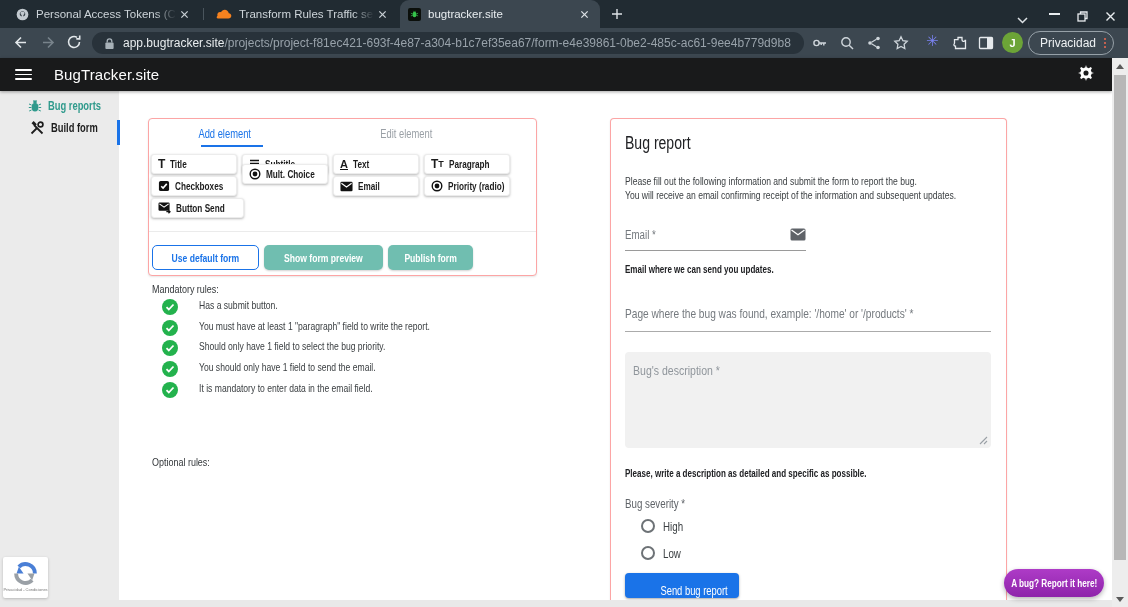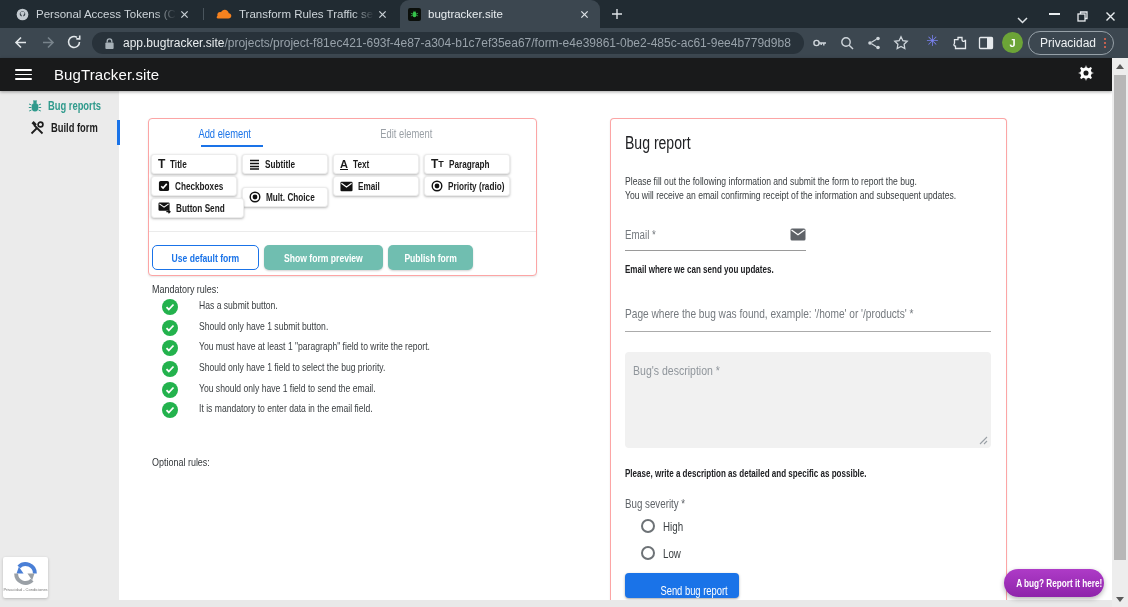--- a/index.html
+++ b/index.html
@@ -54,21 +54,21 @@
 .rule .chk{flex:none;width:16px;height:16px;margin-left:10px}
 .rule .rtext{font-size:11px;color:#3c4043;margin-left:21px}
 
 .rcard{left:610px;top:118px;width:397px;height:482px;border-radius:4px 4px 0 0;border-bottom:none}
 .fline{position:absolute;height:1px;background:#9a9a9a}
 .textarea{position:absolute;left:625px;top:352px;width:366px;height:96px;background:#f1f1f1;border-radius:4px}
 .radio{position:absolute;width:14px;height:14px;border:2px solid #6d7276;border-radius:50%}
 .sendbtn{position:absolute;left:625px;top:573px;width:114px;height:24.5px;background:#1a73e8;border-radius:4px;color:#fff;display:flex;align-items:flex-end;padding:0 18px;box-shadow:0 1px 2.5px rgba(0,0,0,.35)}
 .sendbtn .lbl{font-size:12px;font-weight:500;margin-left:8px}
 
-.pill{position:absolute;left:1004px;top:569px;width:100px;height:28px;border-radius:14px;background:linear-gradient(180deg,#AE3BC7,#8E24AA);box-shadow:0 2px 5px rgba(0,0,0,.3);color:#fff;font-size:10.5px;font-weight:700;display:flex;align-items:center;justify-content:flex-start;z-index:6}
+.pill{position:absolute;left:1004px;top:569px;width:100px;height:28px;border-radius:14px;background:linear-gradient(180deg,#AE3BC7,#8E24AA);box-shadow:0 2px 5px rgba(0,0,0,.3);color:#fff;font-size:10.5px;font-weight:700;display:flex;align-items:center;justify-content:center;z-index:6}
 .recaptcha{position:absolute;left:3px;top:557px;width:45px;height:41px;background:#fff;border-radius:2px;box-shadow:0 1px 3px rgba(0,0,0,.22);display:flex;flex-direction:column;align-items:center;z-index:6}
 .recaptcha .txt{font-size:4px;color:#777;margin-top:1px}
 
 .sbar{position:absolute;left:1112px;top:58px;width:16px;height:549px;background:#ededed;z-index:7}
 .sthumb{position:absolute;left:2px;top:17px;width:12px;height:485px;background:#b7b7b7}
 .tri-up{width:0;height:0;border-left:4px solid transparent;border-right:4px solid transparent;border-bottom:5px solid #5a5a5a;position:absolute;left:4px;top:6px}
 .tri-dn{width:0;height:0;border-left:4px solid transparent;border-right:4px solid transparent;border-top:5px solid #5a5a5a;position:absolute;left:4px;bottom:5px}
 </style>
 </head>
 <body>
@@ -278,21 +278,21 @@
     </div>
     <div class="elbtn" style="left:2px;top:57px;width:86px">
       <span class="ic">
           <svg width="12" height="12" viewBox="0 0 13 13">
             <rect x="1" y="1" width="11" height="11" rx="2" fill="#111"></rect>
             <path d="M3.5 6.8l2 2 4-4.6" stroke="#fff" stroke-width="1.7" fill="none"></path>
           </svg>
         </span>
       <span class="sq">Checkboxes</span>
     </div>
-    <div class="elbtn" style="left:93px;top:68px;width:86px">
+    <div class="elbtn" style="left:93px;top:45px;width:86px">
       <span class="ic">
           <svg width="12" height="12" viewBox="0 0 13 13">
             <circle cx="6.5" cy="6.5" r="5.2" fill="none" stroke="#111" stroke-width="1.5"></circle>
             <circle cx="6.5" cy="6.5" r="2.6" fill="#111"></circle>
           </svg>
         </span>
       <span class="sq">Mult. Choice</span>
     </div>
     <div class="elbtn" style="left:184px;top:57px;width:86px">
       <span class="ic">
@@ -344,27 +344,20 @@
             <circle cx="8" cy="8" r="8" fill="#23B24D"></circle>
             <path d="M4.5 8.2l2.3 2.3 4.7-5" stroke="#fff" stroke-width="1.8" fill="none"></path>
           </svg></span>
       <span class="rtext sq">Has a submit button.</span>
     </div>
       <div class="rule">
       <span class="chk"><svg width="16" height="16" viewBox="0 0 16 16">
             <circle cx="8" cy="8" r="8" fill="#23B24D"></circle>
             <path d="M4.5 8.2l2.3 2.3 4.7-5" stroke="#fff" stroke-width="1.8" fill="none"></path>
           </svg></span>
-      <span class="rtext sq">Should only have 1 submit button.</span>
-    </div>
-      <div class="rule">
-      <span class="chk"><svg width="16" height="16" viewBox="0 0 16 16">
-            <circle cx="8" cy="8" r="8" fill="#23B24D"></circle>
-            <path d="M4.5 8.2l2.3 2.3 4.7-5" stroke="#fff" stroke-width="1.8" fill="none"></path>
-          </svg></span>
       <span class="rtext sq">You must have at least 1 "paragraph" field to write the report.</span>
     </div>
       <div class="rule">
       <span class="chk"><svg width="16" height="16" viewBox="0 0 16 16">
             <circle cx="8" cy="8" r="8" fill="#23B24D"></circle>
             <path d="M4.5 8.2l2.3 2.3 4.7-5" stroke="#fff" stroke-width="1.8" fill="none"></path>
           </svg></span>
       <span class="rtext sq">Should only have 1 field to select the bug priority.</span>
     </div>
       <div class="rule">

